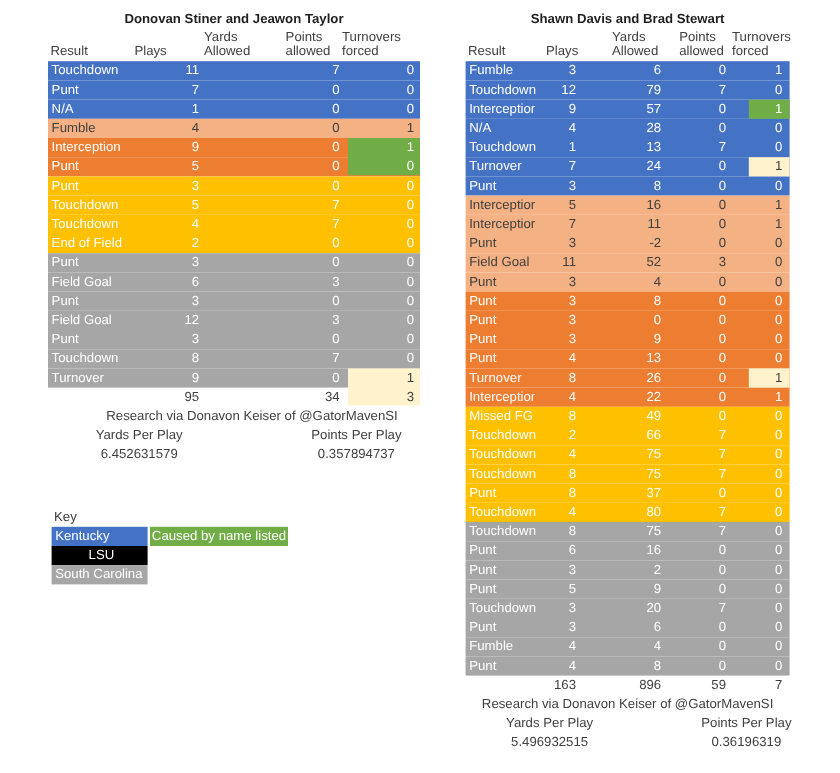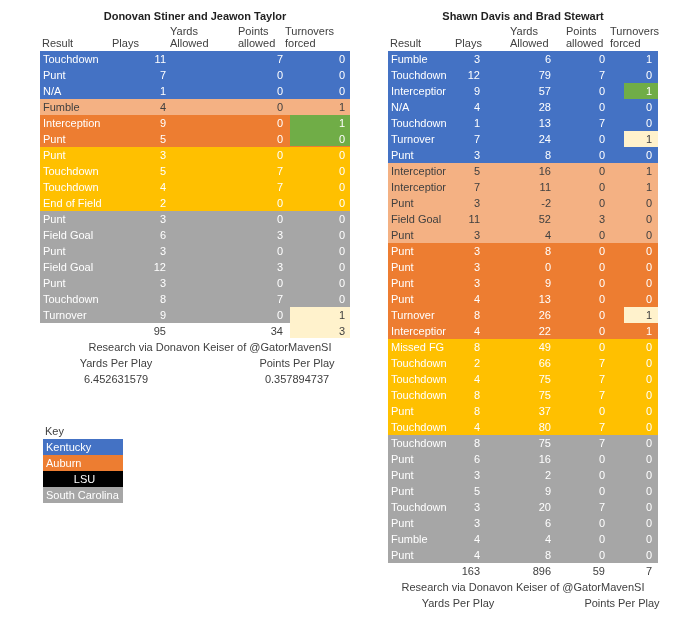--- a/index.html
+++ b/index.html
@@ -439,31 +439,33 @@
       <div class="cell c1">163</div>
       <div class="cell c2">896</div>
       <div class="cell c3">59</div>
       <div class="cell c4">7</div>
     </div>
     <div class="research">Research via Donavon Keiser of @GatorMavenSI</div>
     <div class="pplrow">
       <span class="ppl-l">Yards Per Play</span>
       <span class="ppl-r">Points Per Play</span>
     </div>
+    <div class="pplrow">
+      <span class="ppl-l">5.496932515</span>
+      <span class="ppl-r">0.36196319</span>
+    </div>
   </div>
 </section>
 
 <section id="key">
   <div class="key-label">Key</div>
   <div>
       <div class="key-row">
         <div class="key-name" style="background: rgb(68, 114, 196); color: rgb(255, 255, 255);">Kentucky</div>
-      </div>
-      <div class="key-row">
-        <div class="key-name" style="background: rgb(237, 125, 49); color: rgb(255, 255, 255);">Auburn</div>
+        <div class="key-note" style="background: rgb(112, 173, 71); color: rgb(255, 255, 255);">Caused by name listed</div>
       </div>
       <div class="key-row">
         <div class="key-name" style="background: #000000; color: rgb(255, 255, 255); text-align: center;">LSU</div>
       </div>
       <div class="key-row">
         <div class="key-name" style="background: rgb(166, 166, 166); color: rgb(255, 255, 255);">South Carolina</div>
       </div>
     </div>
 </section>
 

